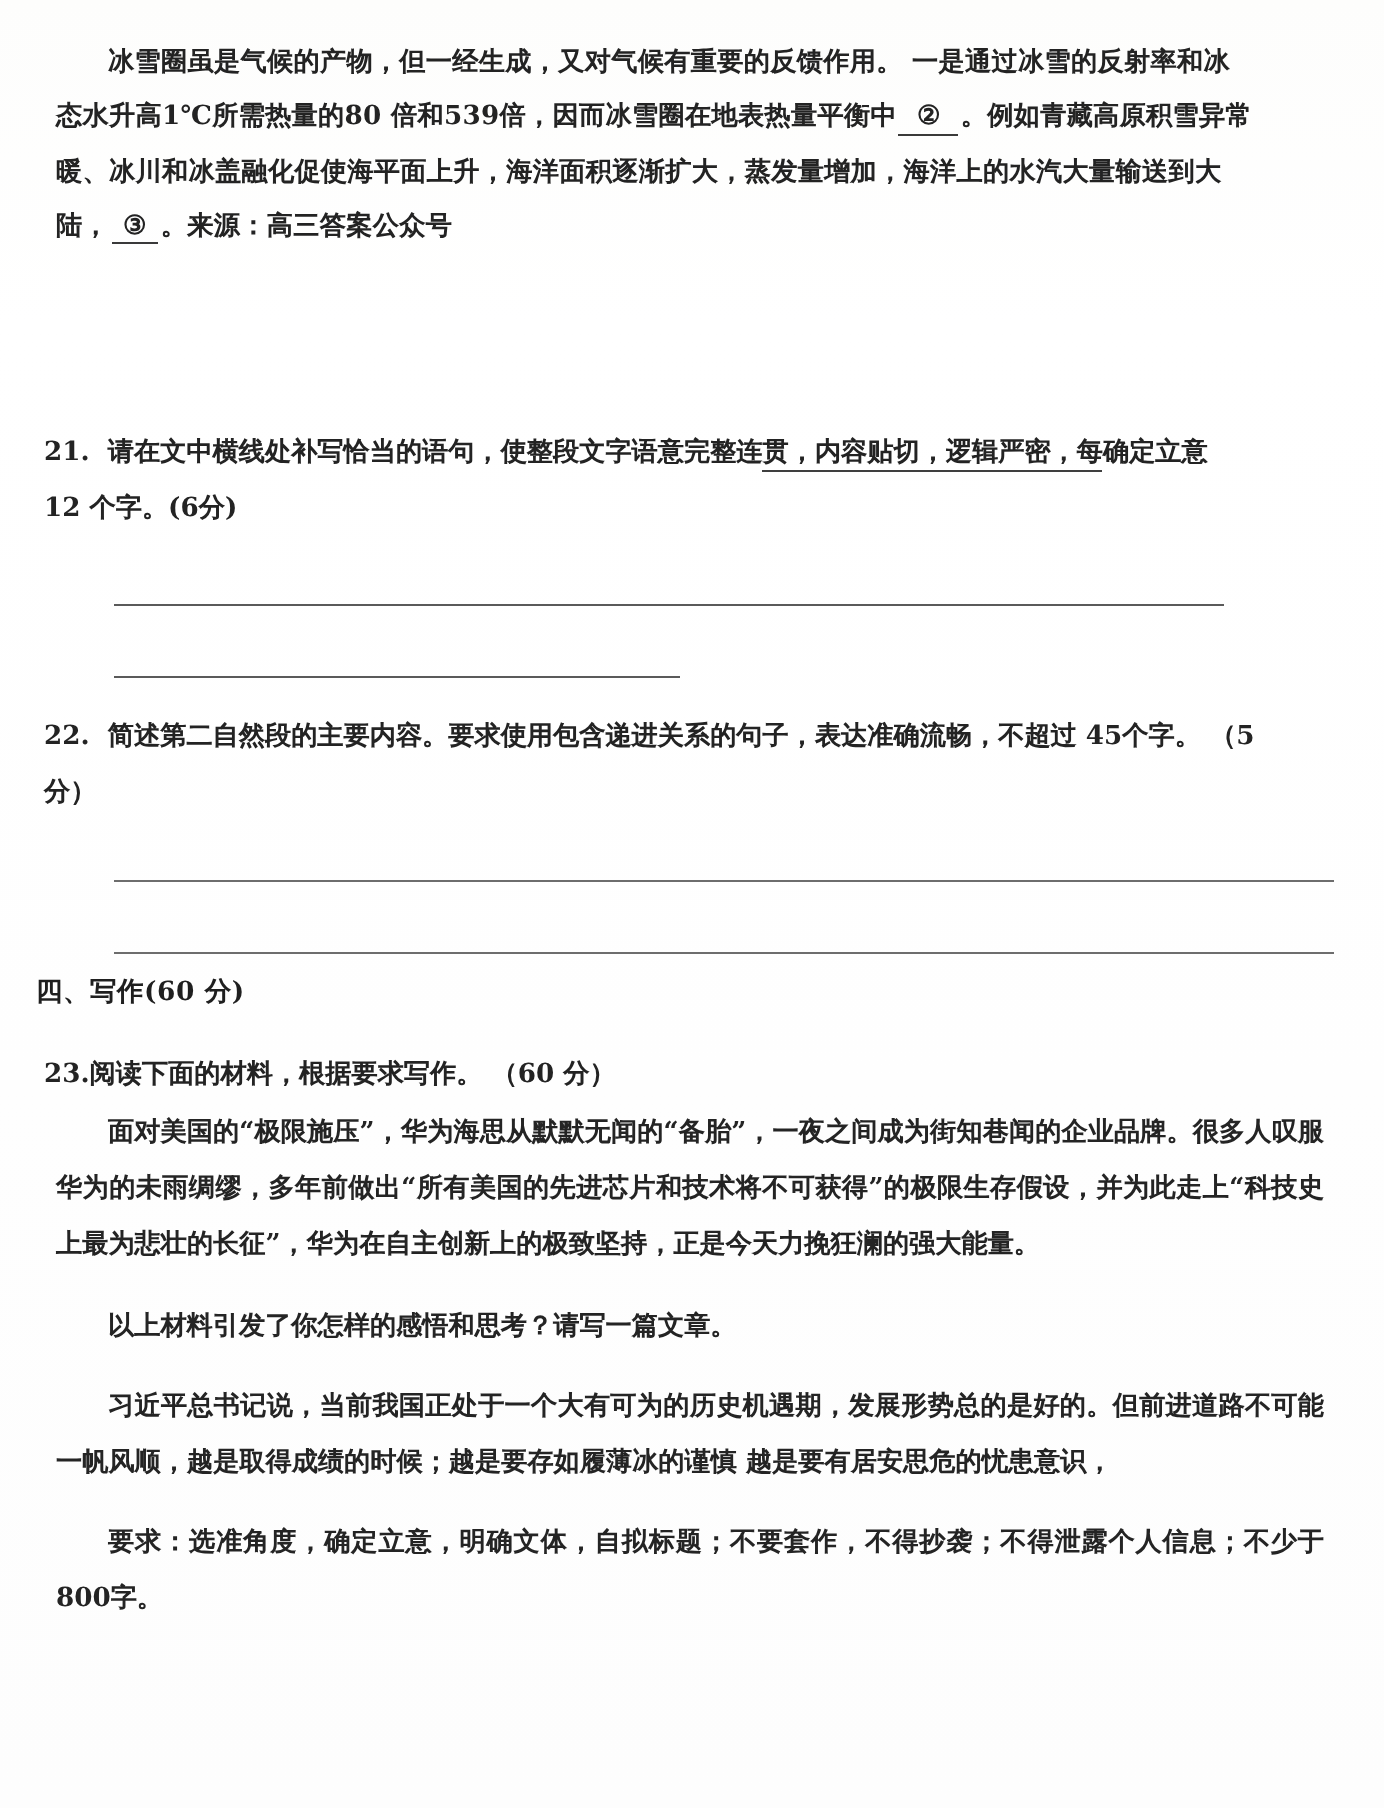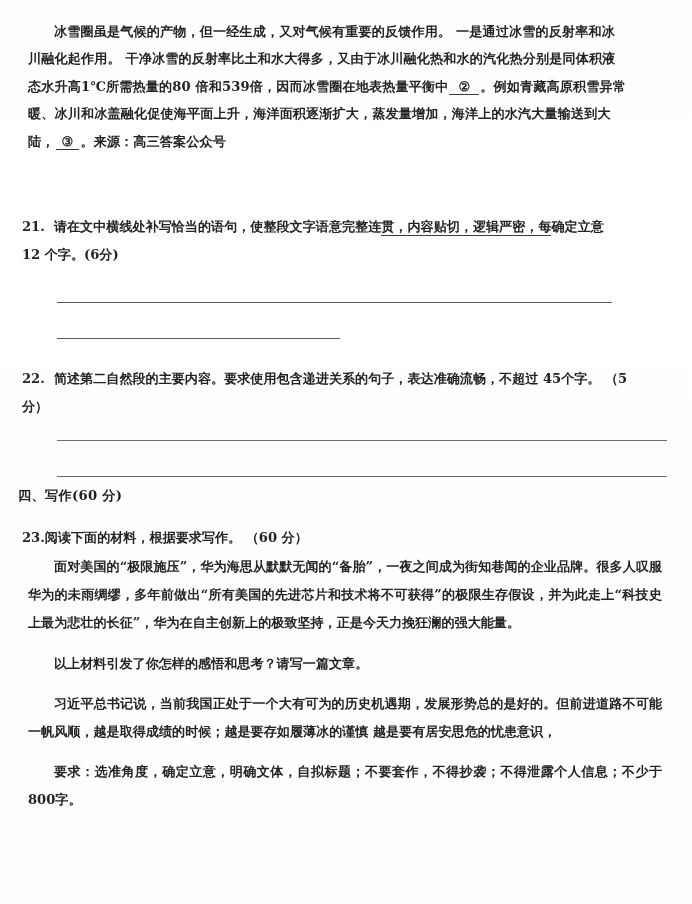--- a/index.html
+++ b/index.html
@@ -105,21 +105,20 @@
 </head>
 <body>
 
 <div class="page">
   <div class="content">
 
     <div class="passage">
 
       <div class="para" style="text-indent:26px;">冰雪圈虽是气候的产物，但一经生成，又对气候有重要的反馈作用。 一是通过冰雪的反射率和冰</div>
 
-      <div class="para">川融化起作用。 干净冰雪的反射率比土和水大得多，又由于冰川融化热和水的汽化热分别是同体积液</div>
 
       <div class="para">
         <span>态水升高1℃所需热量的80 倍和539倍，因而冰雪圈在地表热量平衡中</span><span class="blank-mark">②</span><span>。例如青藏高原积雪异常</span>
       </div>
 
 
       <div class="para">暖、冰川和冰盖融化促使海平面上升，海洋面积逐渐扩大，蒸发量增加，海洋上的水汽大量输送到大</div>
 
       <div class="para">
         <span>陆，</span><span class="blank-mark" style="padding:0 6px 1px 6px;">③</span><span>。来源：高三答案公众号</span>
@@ -130,21 +129,21 @@
     <div class="q-block" style="top:213px;">
       <div class="q-text">
         <span>21.</span>&nbsp;&nbsp;<span>请在文中横线处补写恰当的语句，使整段文字语意完整连</span><span class="u-line">贯，内容贴切，逻辑严密，每</span><span>确定立意</span>
       </div>
       <div class="q-text">12 个字。(6分)</div>
     </div>
 
     <div class="answer-rule" style="left:57px; top:302px; width:555px;"></div>
     <div class="answer-rule" style="left:57px; top:338px; width:283px;"></div>
 
-    <div class="q-block" style="top:365px;">
+    <div class="q-block" style="top:355px;">
       <div class="q-text">
         <span>22.</span>&nbsp;&nbsp;<span>简述第二自然段的主要内容。要求使用包含递进关系的句子，表达准确流畅，不超过 45个字。 （5</span>
       </div>
       <div class="q-text">分）</div>
     </div>
 
     <div class="answer-rule faint" style="left:57px; top:440px; width:610px;"></div>
     <div class="answer-rule faint" style="left:57px; top:476px; width:610px;"></div>
 
     <div class="section-heading" style="top:487px;">四、写作(60 分)</div>

